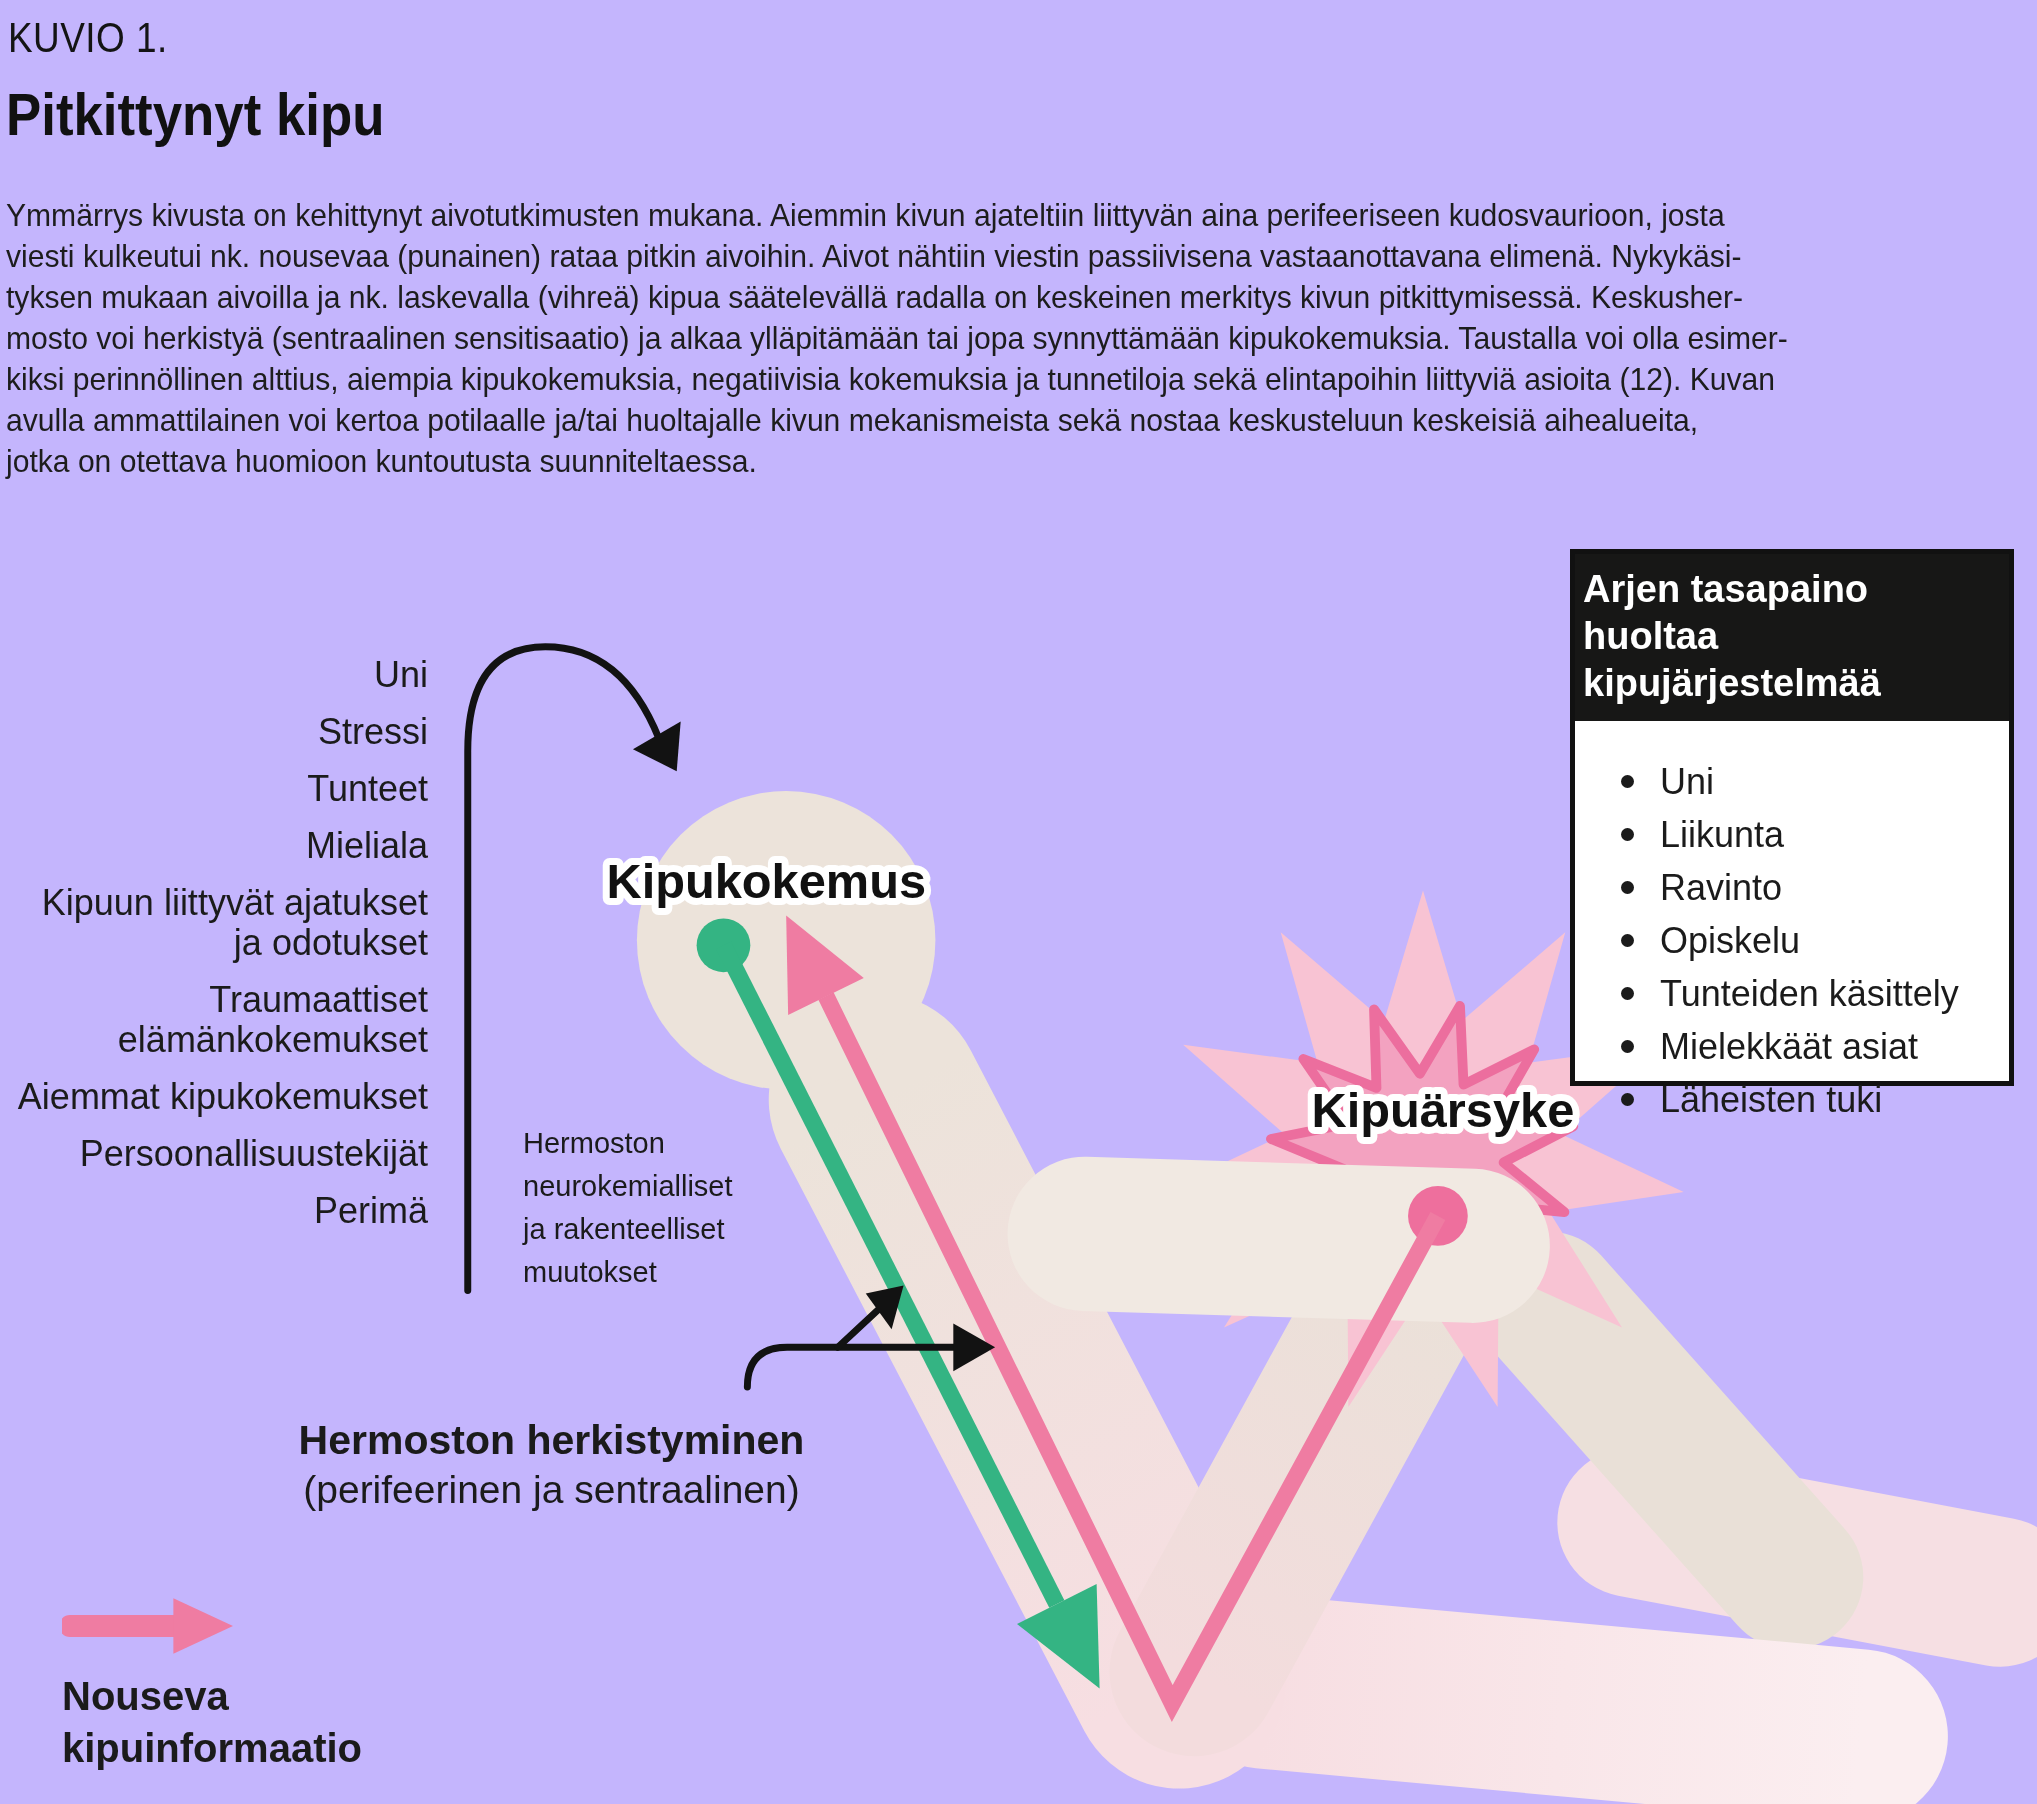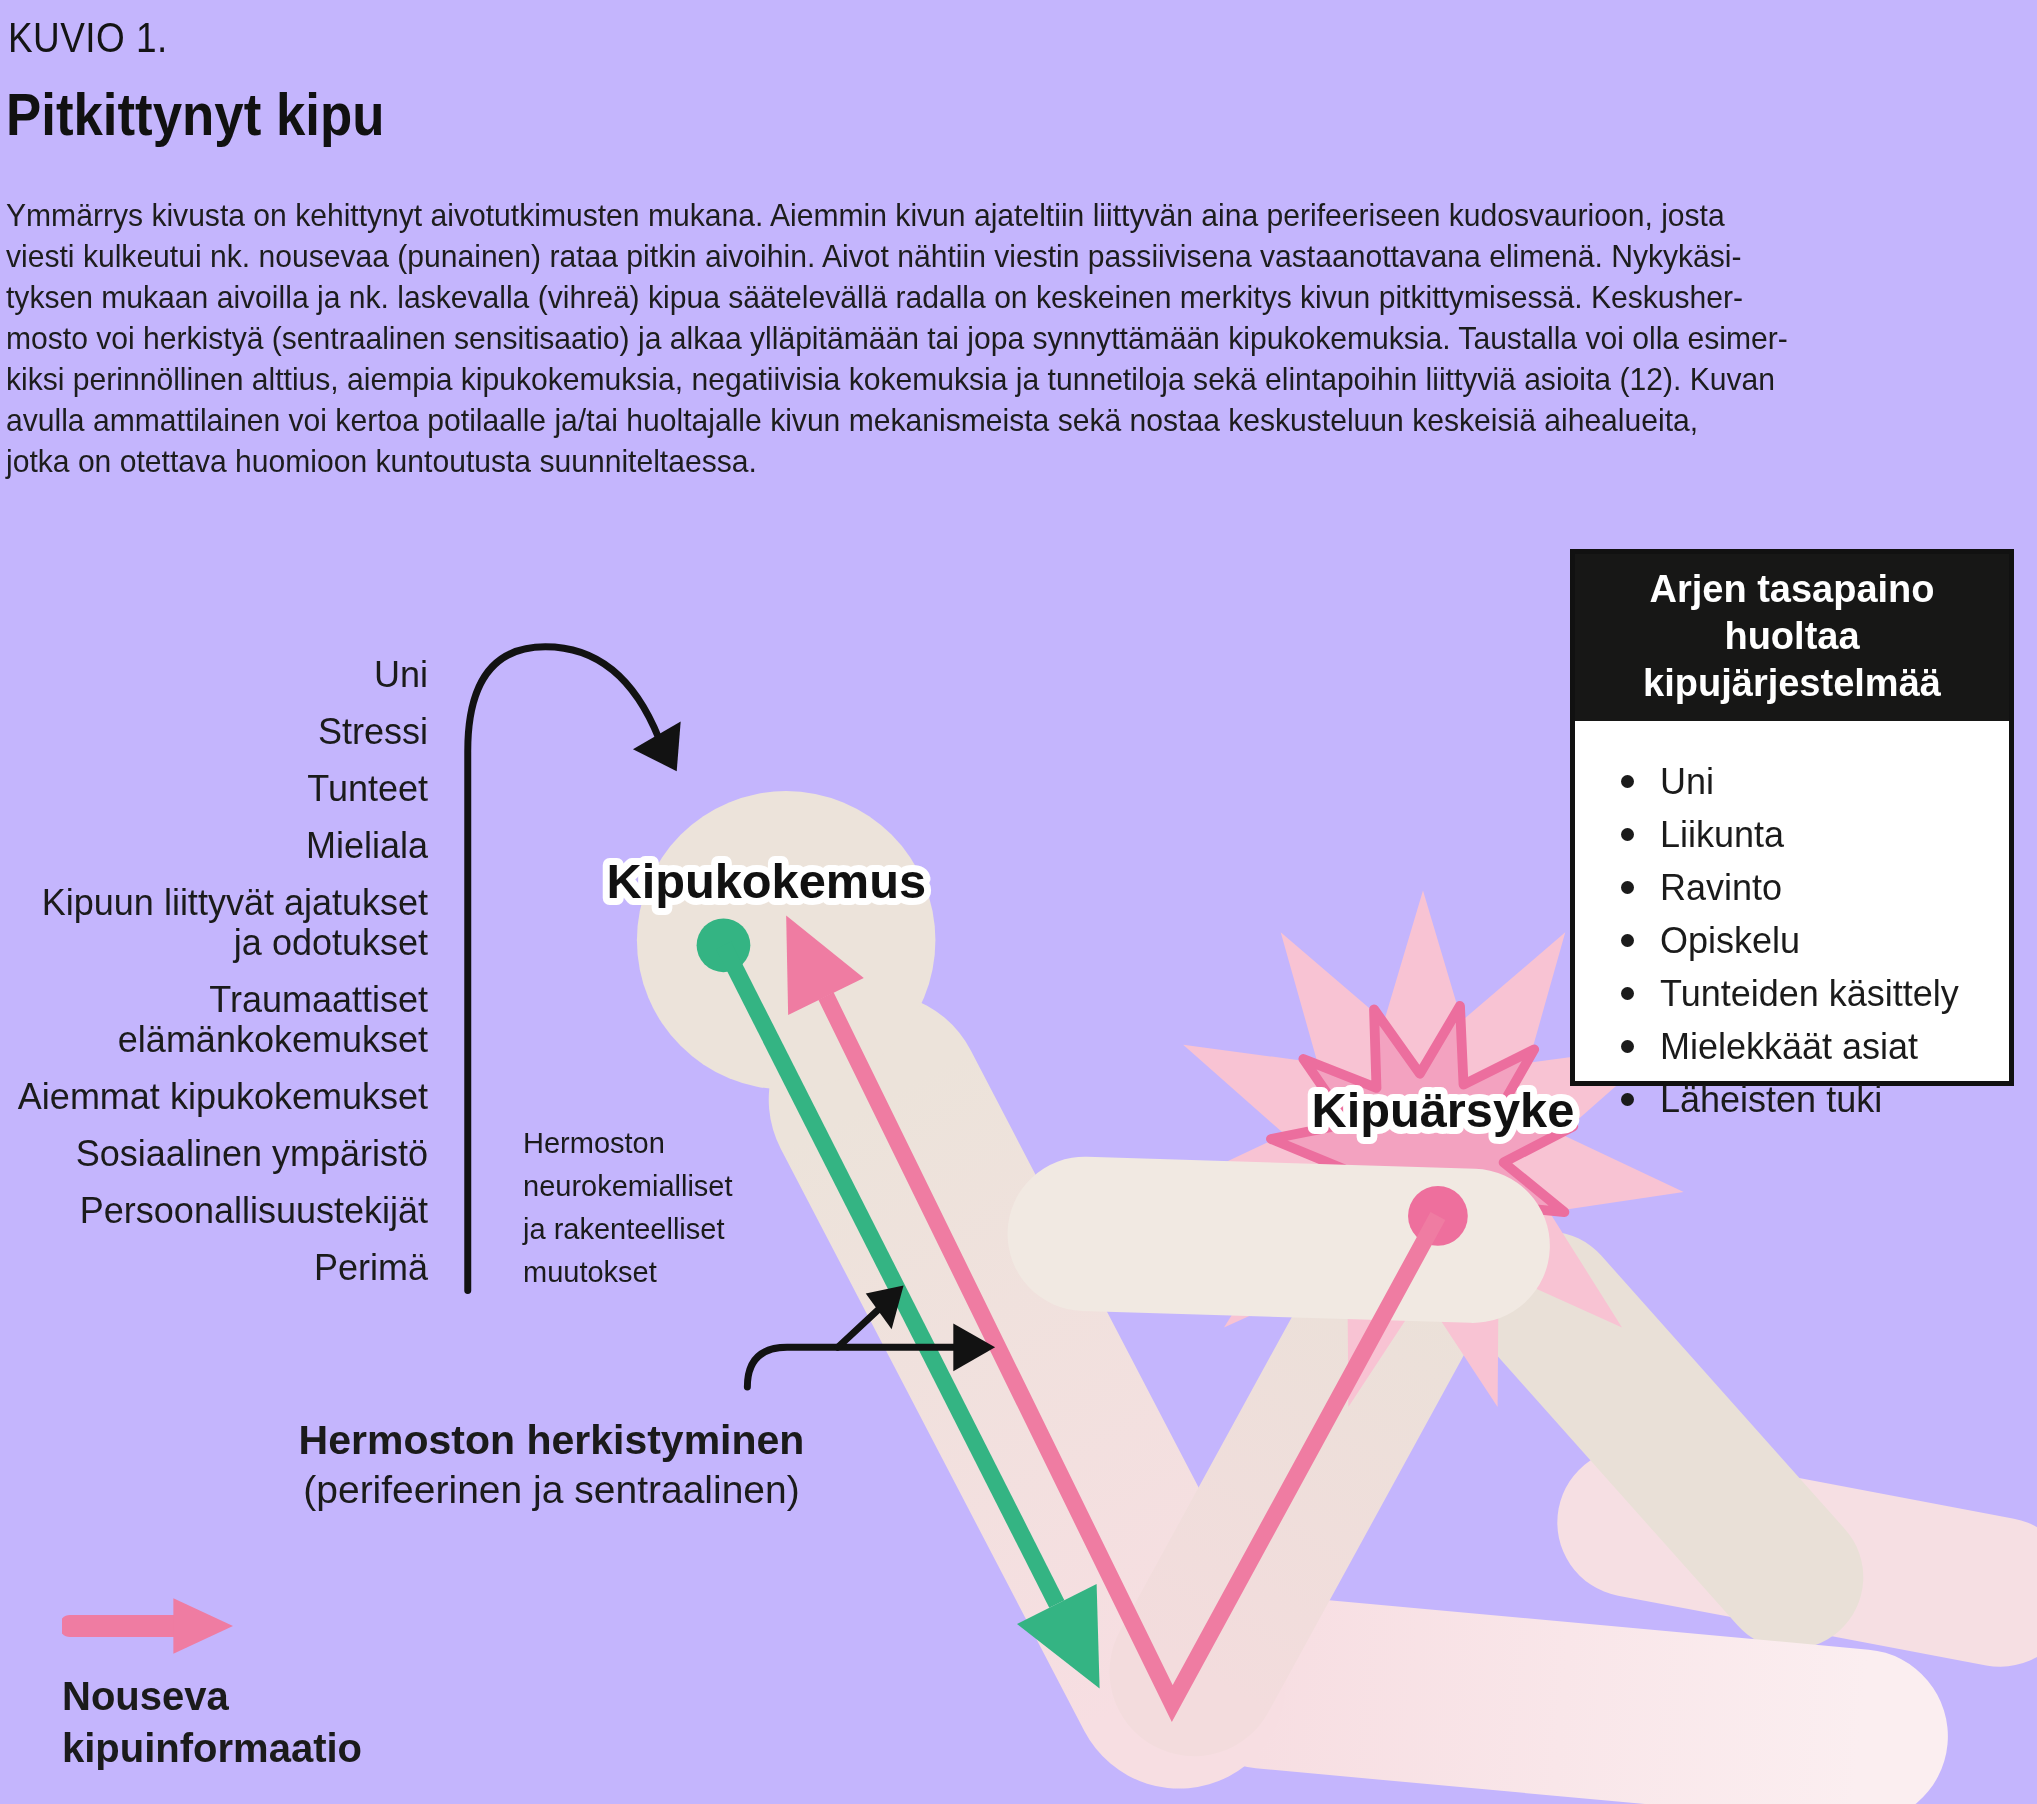--- a/index.html
+++ b/index.html
@@ -16,21 +16,21 @@
   .para div{white-space:nowrap;}
   svg.scene{position:absolute;left:0;top:0;width:2038px;height:1805px;}
   .factors{position:absolute;left:0;top:655px;width:428px;text-align:right;font-size:36px;}
   .factors .f{line-height:40px;margin-bottom:17px;white-space:pre-line;}
   .neuro{position:absolute;left:509px;top:1122px;font-size:29px;line-height:43px;white-space:pre-line;margin-left:14px;}
   .sens{position:absolute;left:223px;top:1415px;width:657px;text-align:center;}
   .sens .b{font-size:41px;font-weight:700;line-height:50px;}
   .sens .s{font-size:39px;line-height:50px;text-align:center;}
   .infobox{position:absolute;left:1570px;top:549px;width:444px;height:537px;
     border:5px solid #111;background:#fff;box-sizing:border-box;}
-  .infobox .hd{background:#171716;color:#fff;text-align:center;font-weight:700;
+  .infobox .hd{background:#171716;color:#fff;text-align:left;font-weight:700;
     font-size:38px;line-height:47px;padding:12px 8px 14px 8px;}
   .infobox ul{list-style:none;margin:0;padding:34px 10px 0 46px;}
   .infobox li{display:flex;align-items:center;gap:26px;height:53px;font-size:36px;}
   .blt{width:13px;height:13px;border-radius:50%;background:#1b1b1b;flex:0 0 13px;}
   .legend{position:absolute;top:1596px;}
   .lg1{left:62px;} .lg2{left:428px;}
   .legend .lab{margin-top:10px;font-size:40px;font-weight:700;line-height:52px;white-space:pre-line;}
 </style>
 </head>
 <body>
@@ -111,21 +111,20 @@
   <div class="factors">
     <div class="f">Uni</div>
     <div class="f">Stressi</div>
     <div class="f">Tunteet</div>
     <div class="f">Mieliala</div>
     <div class="f">Kipuun liittyvät ajatukset
 ja odotukset</div>
     <div class="f">Traumaattiset
 elämänkokemukset</div>
     <div class="f">Aiemmat kipukokemukset</div>
-    <div class="f">Sosiaalinen ympäristö</div>
     <div class="f">Persoonallisuustekijät</div>
     <div class="f">Perimä</div>
   </div>
 
   <div class="neuro">Hermoston
 neurokemialliset
 ja rakenteelliset
 muutokset</div>
 
   <div class="sens">

